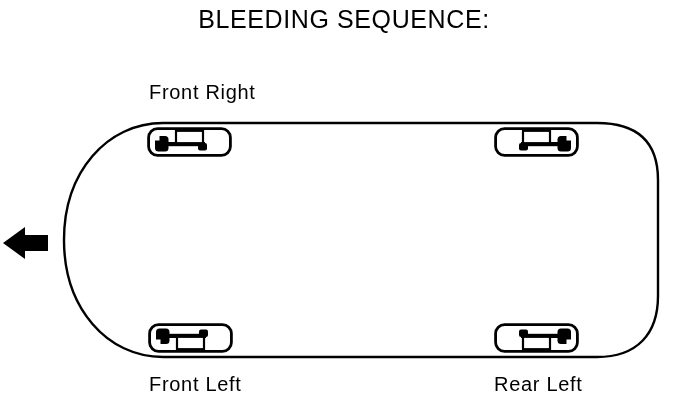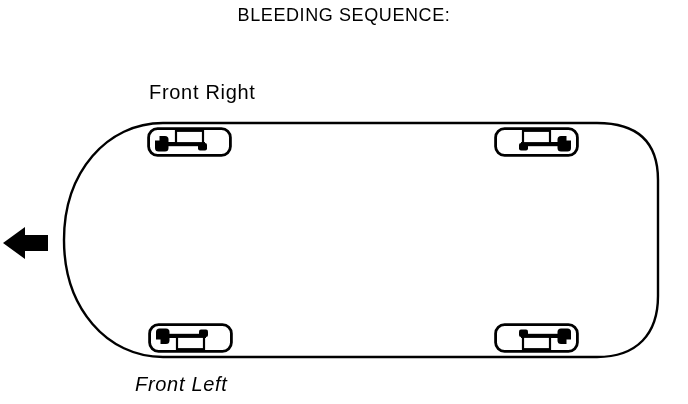--- a/index.html
+++ b/index.html
@@ -15,33 +15,33 @@
     background: #ffffff;
     overflow: hidden;
     color: #000000;
   }
   .title {
     position: absolute;
     top: 5px;
     left: 0;
     width: 100%;
     text-align: center;
-    font-size: 18px;
+    font-size: 25px;
     letter-spacing: 0.6px;
     white-space: nowrap;
   }
   .wheel-label {
     position: absolute;
     font-size: 20px;
     letter-spacing: 0.7px;
     white-space: nowrap;
   }
   #label-front-right { left: 149px; top: 81px; }
   #label-rear-right  { left: 494px; top: 81px; }
-  #label-front-left  { left: 135px; top: 373px; font-style: italic; }
+  #label-front-left  { left: 149px; top: 373px; }
   #label-rear-left   { left: 494px; top: 373px; }
 
   .car-svg {
     position: absolute;
     left: 0;
     top: 0;
     width: 688px;
     height: 404px;
   }
   .wheel-icon {
@@ -57,20 +57,21 @@
 </style>
 </head>
 <body>
 
 <div id="screen">
 
   <div class="title">BLEEDING SEQUENCE:</div>
 
   <div class="wheel-label" id="label-front-right">Front Right</div>
   <div class="wheel-label" id="label-front-left">Front Left</div>
+  <div class="wheel-label" id="label-rear-left">Rear Left</div>
 
   <svg class="car-svg" viewBox="0 0 688 404">
     <path d="M 163 123 L 597 123 C 636 123 658 141 658 180 L 658 296
              C 658 334 637 357 597 357 L 163 357
              C 107 357 64 308 64 240 C 64 172 107 123 163 123 Z" fill="none" stroke="#000000" stroke-width="2.4"></path>
     <polygon points="3,243 25,227 25,235 48,235 48,251 25,251 25,259" fill="#000000"></polygon>
   </svg>
 
   <div class="wheel-icon" id="wheel-front-right">
     <svg viewBox="0 0 85 30">

